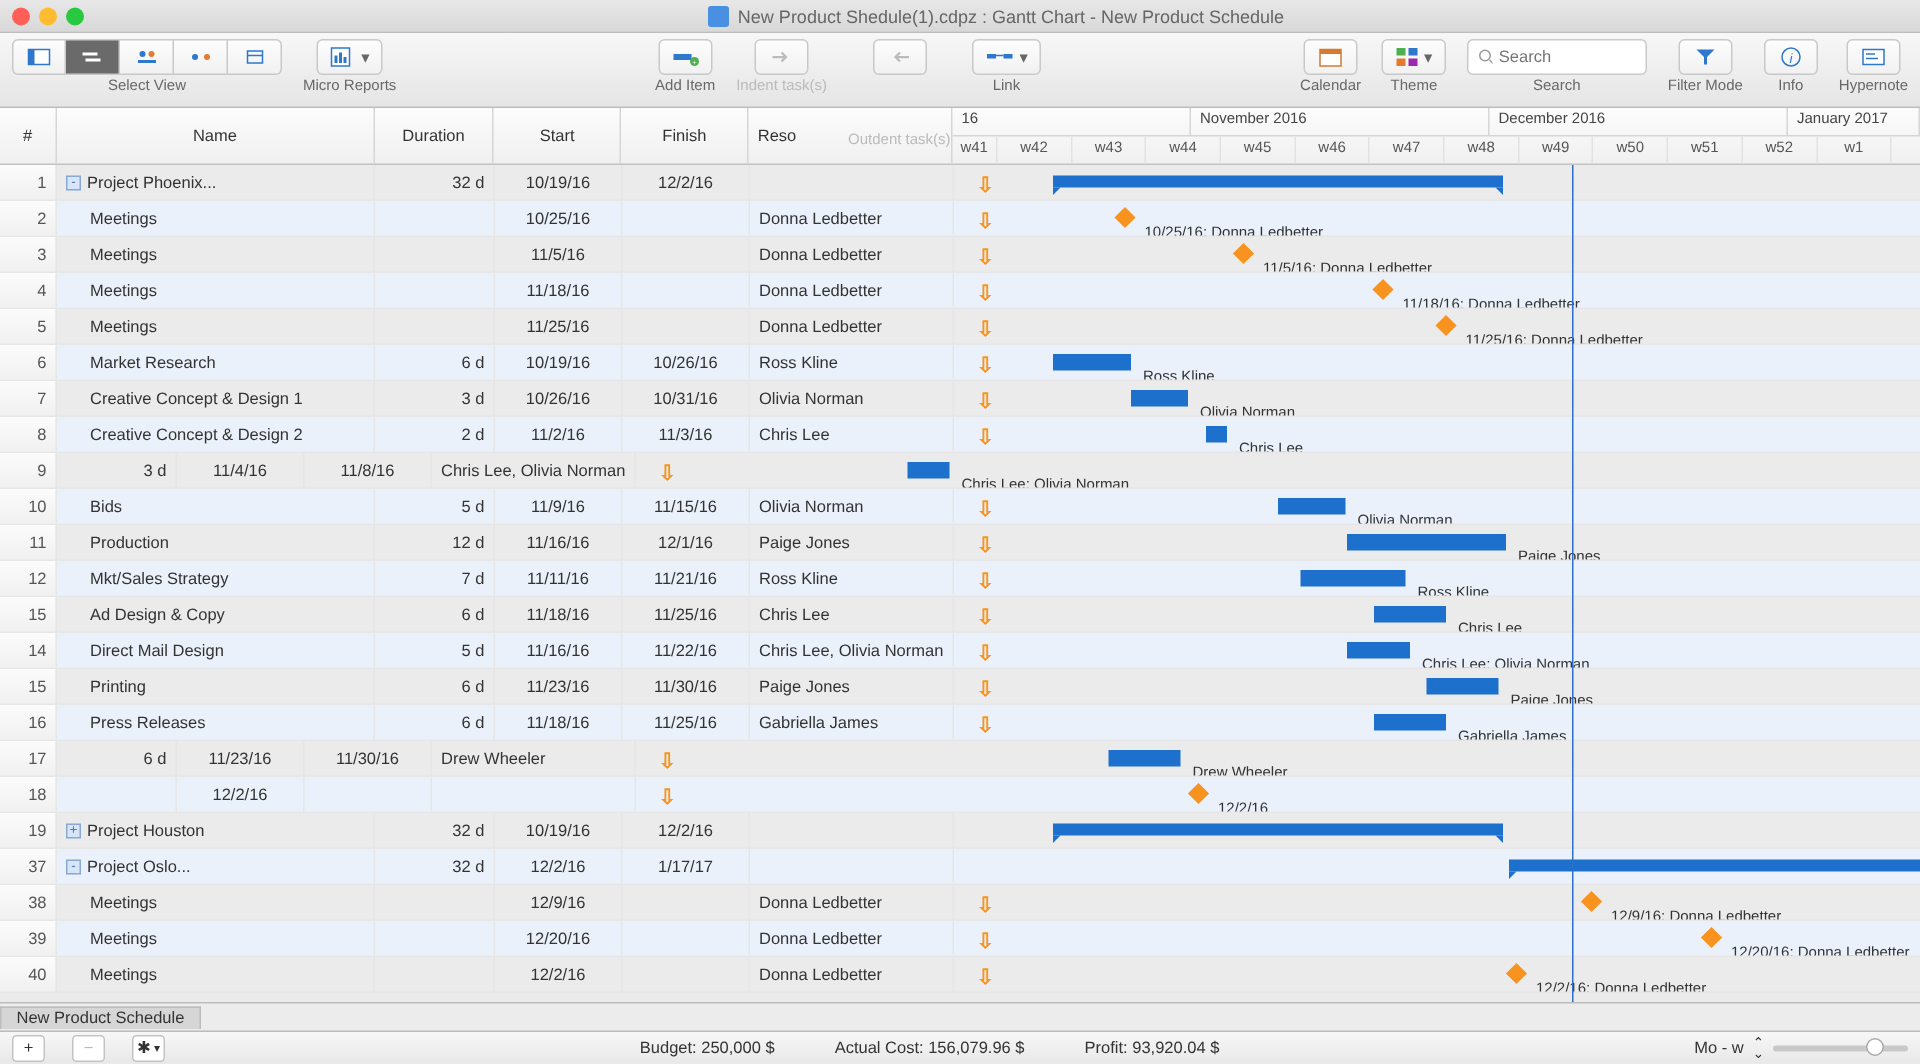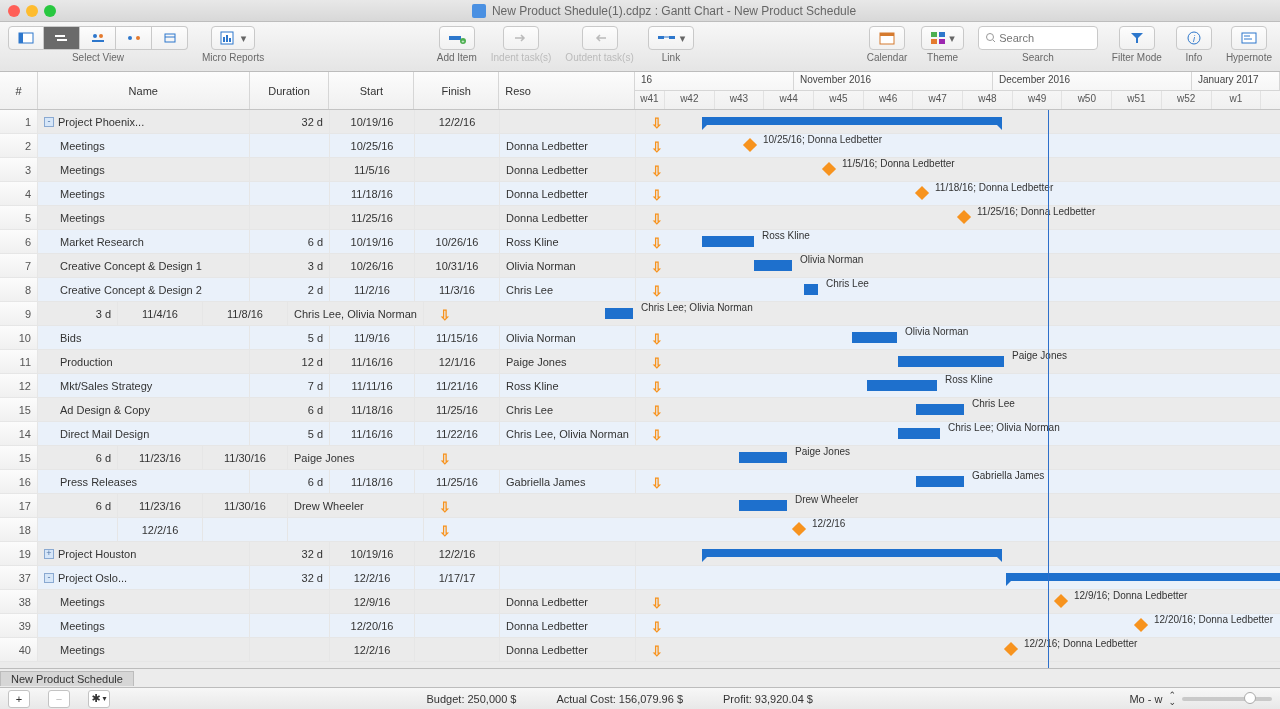--- a/index.html
+++ b/index.html
@@ -42,21 +42,21 @@
   .cell.res{justify-content:flex-start;}
   .gantt{flex:1;position:relative;border-right:none;}
   .expand{width:10px;height:10px;border:1px solid #8aa9d1;background:#d6e6f8;margin-right:4px;display:flex;align-items:center;justify-content:center;font-size:9px;color:#5176a8;line-height:1;}
   .bar{position:absolute;height:11px;top:6px;background:#1e70cd;}
   .sumbar{position:absolute;height:8px;top:7px;background:#1e70cd;}
   .sumbar::before,.sumbar::after{content:"";position:absolute;width:0;height:0;top:8px;}
   .sumbar::before{left:0;border-left:5px solid #1e70cd;border-bottom:5px solid transparent;}
   .sumbar::after{right:0;border-right:5px solid #1e70cd;border-bottom:5px solid transparent;}
   .diamond{position:absolute;width:10px;height:10px;background:#f7931e;top:6px;transform:rotate(45deg);}
   .arrow{position:absolute;top:5px;color:#f7931e;font-size:14px;font-weight:bold;}
-  .glabel{position:absolute;top:0;font-size:10px;color:#333;white-space:nowrap;}
+  .glabel{position:absolute;top:16px;font-size:10px;color:#333;white-space:nowrap;}
   .today{position:absolute;width:0;border-left:1px solid #2d6fca;top:0;bottom:0;}
   .tabbar{position:absolute;bottom:22px;left:0;height:19px;background:#ececec;border-top:1px solid #bcbcbc;display:flex;align-items:center;width:100%;}
   .tab{background:#d6d6d6;border:1px solid #bcbcbc;padding:1px 10px;font-size:11px;border-bottom:none;}
   .status{position:absolute;bottom:0;left:0;right:0;height:22px;background:linear-gradient(#f7f7f7,#e8e8e8);border-top:1px solid #bcbcbc;display:flex;align-items:center;padding:0 8px;gap:18px;font-size:11px;}
   .status .mid{flex:1;display:flex;justify-content:center;gap:40px;}
   .sbtn{width:22px;height:18px;border:1px solid #c3c3c3;background:#fff;display:flex;align-items:center;justify-content:center;border-radius:3px;}
   .zoom{display:flex;align-items:center;gap:6px;text-align:right;}
   .slider{width:90px;height:4px;background:#c9c9c9;border-radius:2px;position:relative;}
   .knob{position:absolute;width:12px;height:12px;background:#fff;border:1px solid #aaa;border-radius:50%;top:-5px;left:62px;}
   .gearbtn{display:flex;align-items:center;gap:2px;}
@@ -155,21 +155,21 @@
     <div class="tlabel" style="color:#bbb;">Indent task(s)</div>
   </div>
   <div class="tbgroup">
     <div class="btns">
         <div class="tbtn single disabled">
           <svg width="16" height="12">
             <path d="M14 6 L6 6 M8 3 L5 6 L8 9" stroke="#bbb" fill="none" stroke-width="1.5"></path>
           </svg>
         </div>
       </div>
-    <div class="tlabel" style="color:#bbb;">Outdent task(s)</div>
+    <div class="tlabel" style="color:#bbb;margin-top:36px;">Outdent task(s)</div>
   </div>
   <div class="tbgroup">
     <div class="btns">
         <div class="tbtn single">
           <svg width="20" height="12">
             <rect x="1" y="4" width="6" height="3" fill="#2d77cc"></rect>
             <rect x="12" y="4" width="6" height="3" fill="#2d77cc"></rect>
             <path d="M7 5 L12 5" stroke="#2d77cc"></path>
           </svg>
           <span style="margin-left:3px;color:#666;">▾</span>
@@ -487,20 +487,23 @@
       <div class="cell date" style="width: 85px;">11/22/16</div>
       <div class="cell res" style="width: 136px;">Chris Lee, Olivia Norman</div>
       <div class="cell gantt" style="padding: 0px; position: relative;">
         <div class="arrow" style="left: 15px;">⇩</div>
         <div class="bar" style="left: 262px; width: 42px;"></div>
         <div class="glabel" style="left: 312px;">Chris Lee; Olivia Norman</div>
       </div>
     </div>
     <div class="row">
       <div class="cell num" style="width: 38px;">15</div>
+      <div class="cell name" style="width: 212px;">
+        <span style="padding-left: 16px;">Printing</span>
+      </div>
       <div class="cell dur" style="width: 80px;">6 d</div>
       <div class="cell date" style="width: 85px;">11/23/16</div>
       <div class="cell date" style="width: 85px;">11/30/16</div>
       <div class="cell res" style="width: 136px;">Paige Jones</div>
       <div class="cell gantt" style="padding: 0px; position: relative;">
         <div class="arrow" style="left: 15px;">⇩</div>
         <div class="bar" style="left: 315px; width: 48px;"></div>
         <div class="glabel" style="left: 371px;">Paige Jones</div>
       </div>
     </div>

